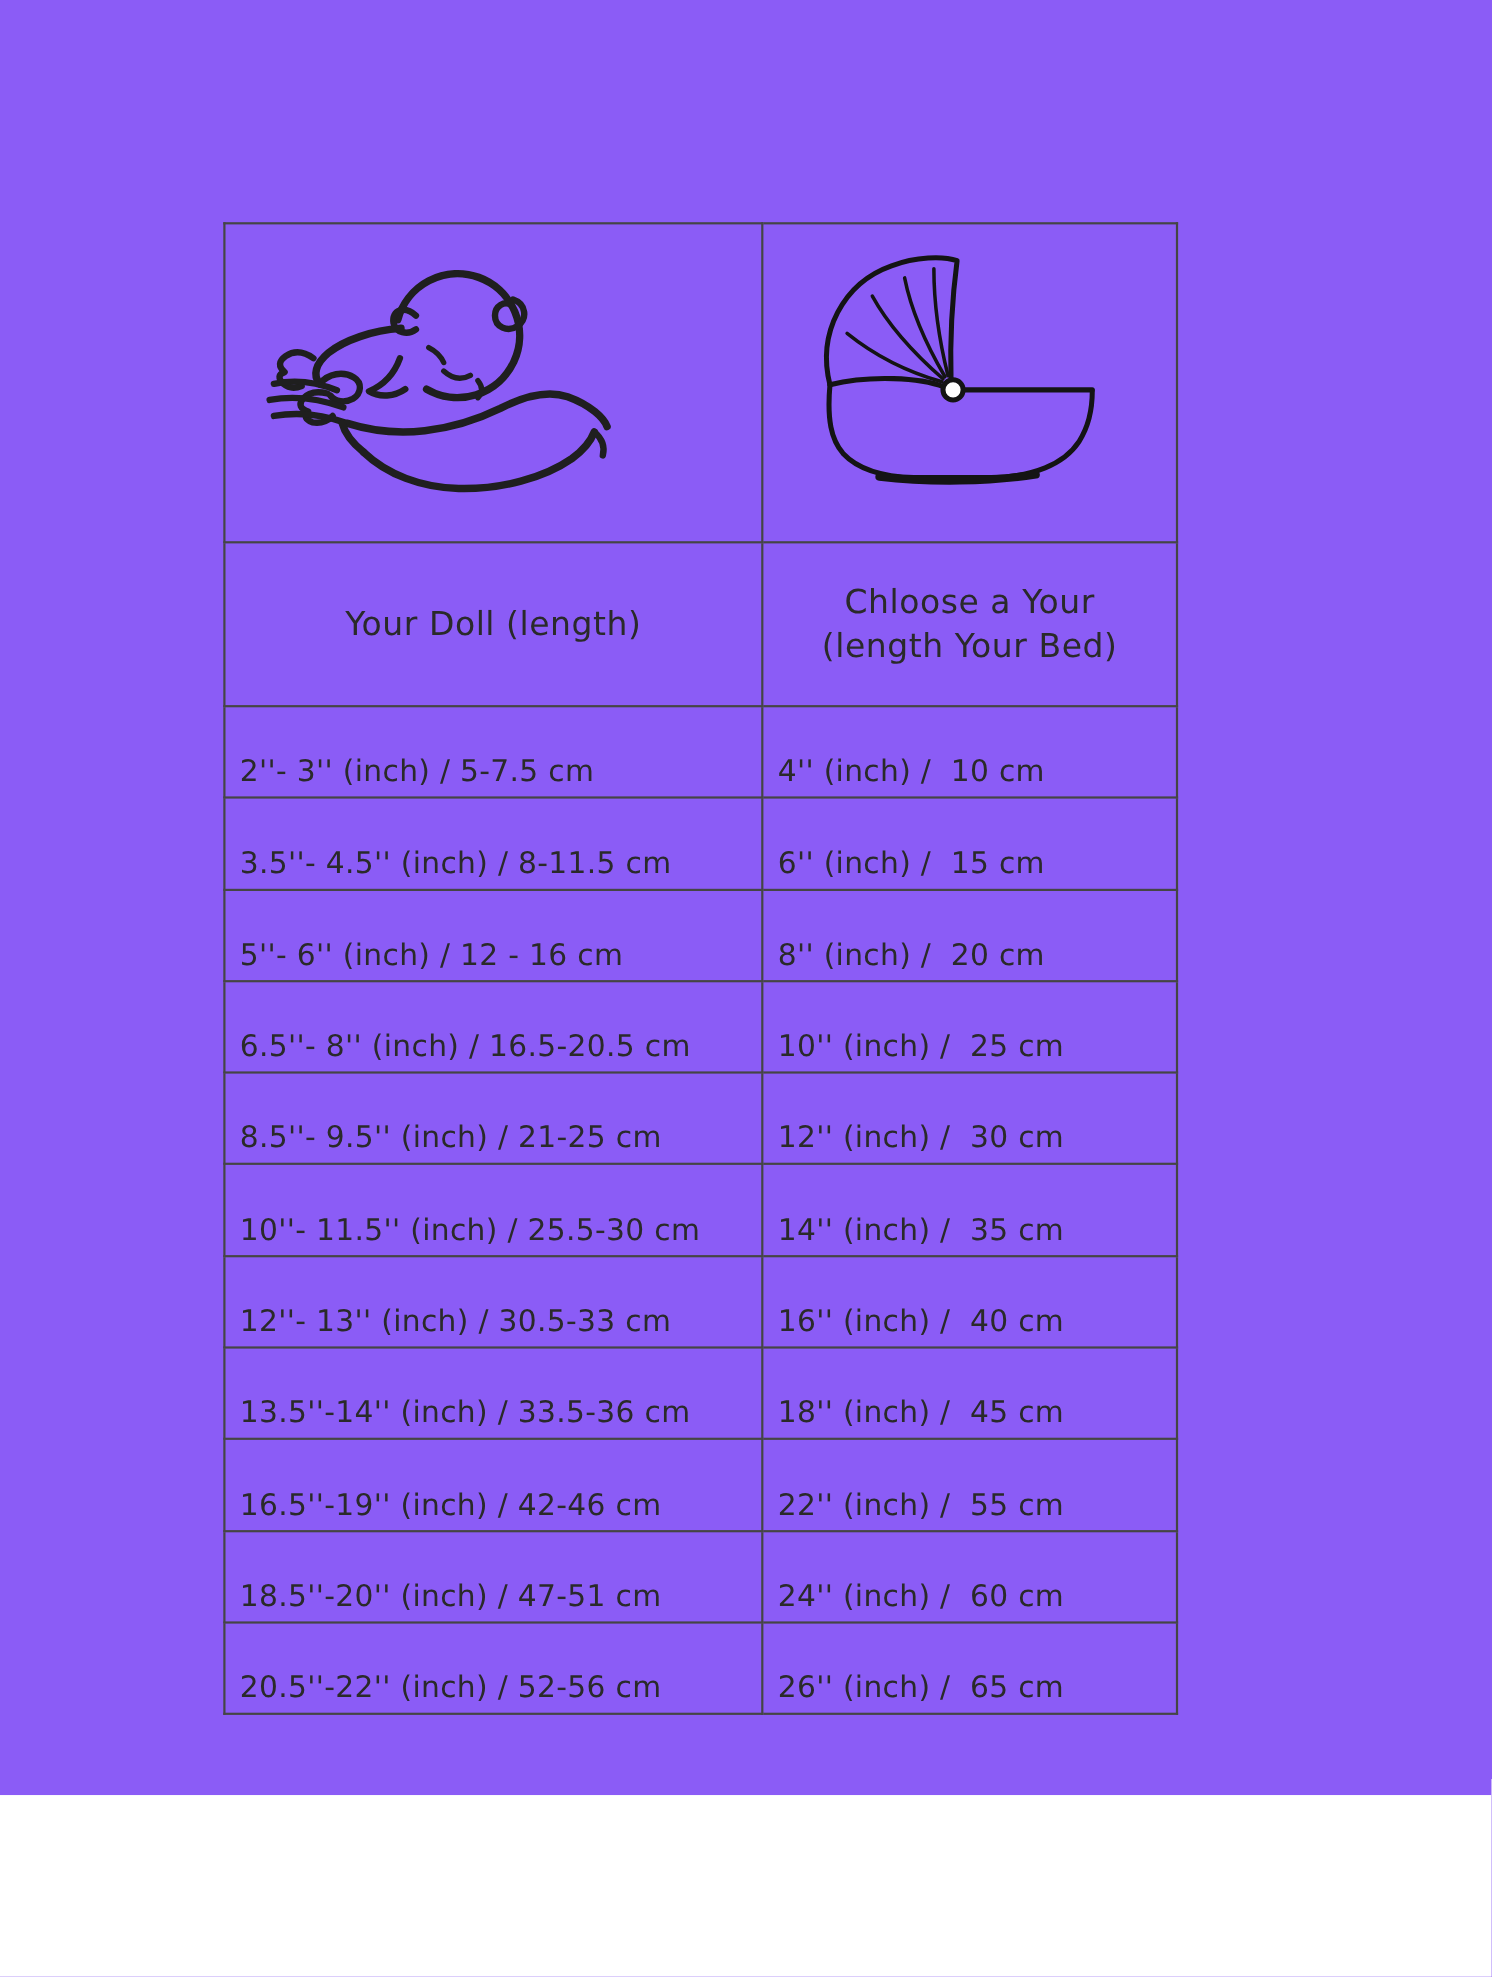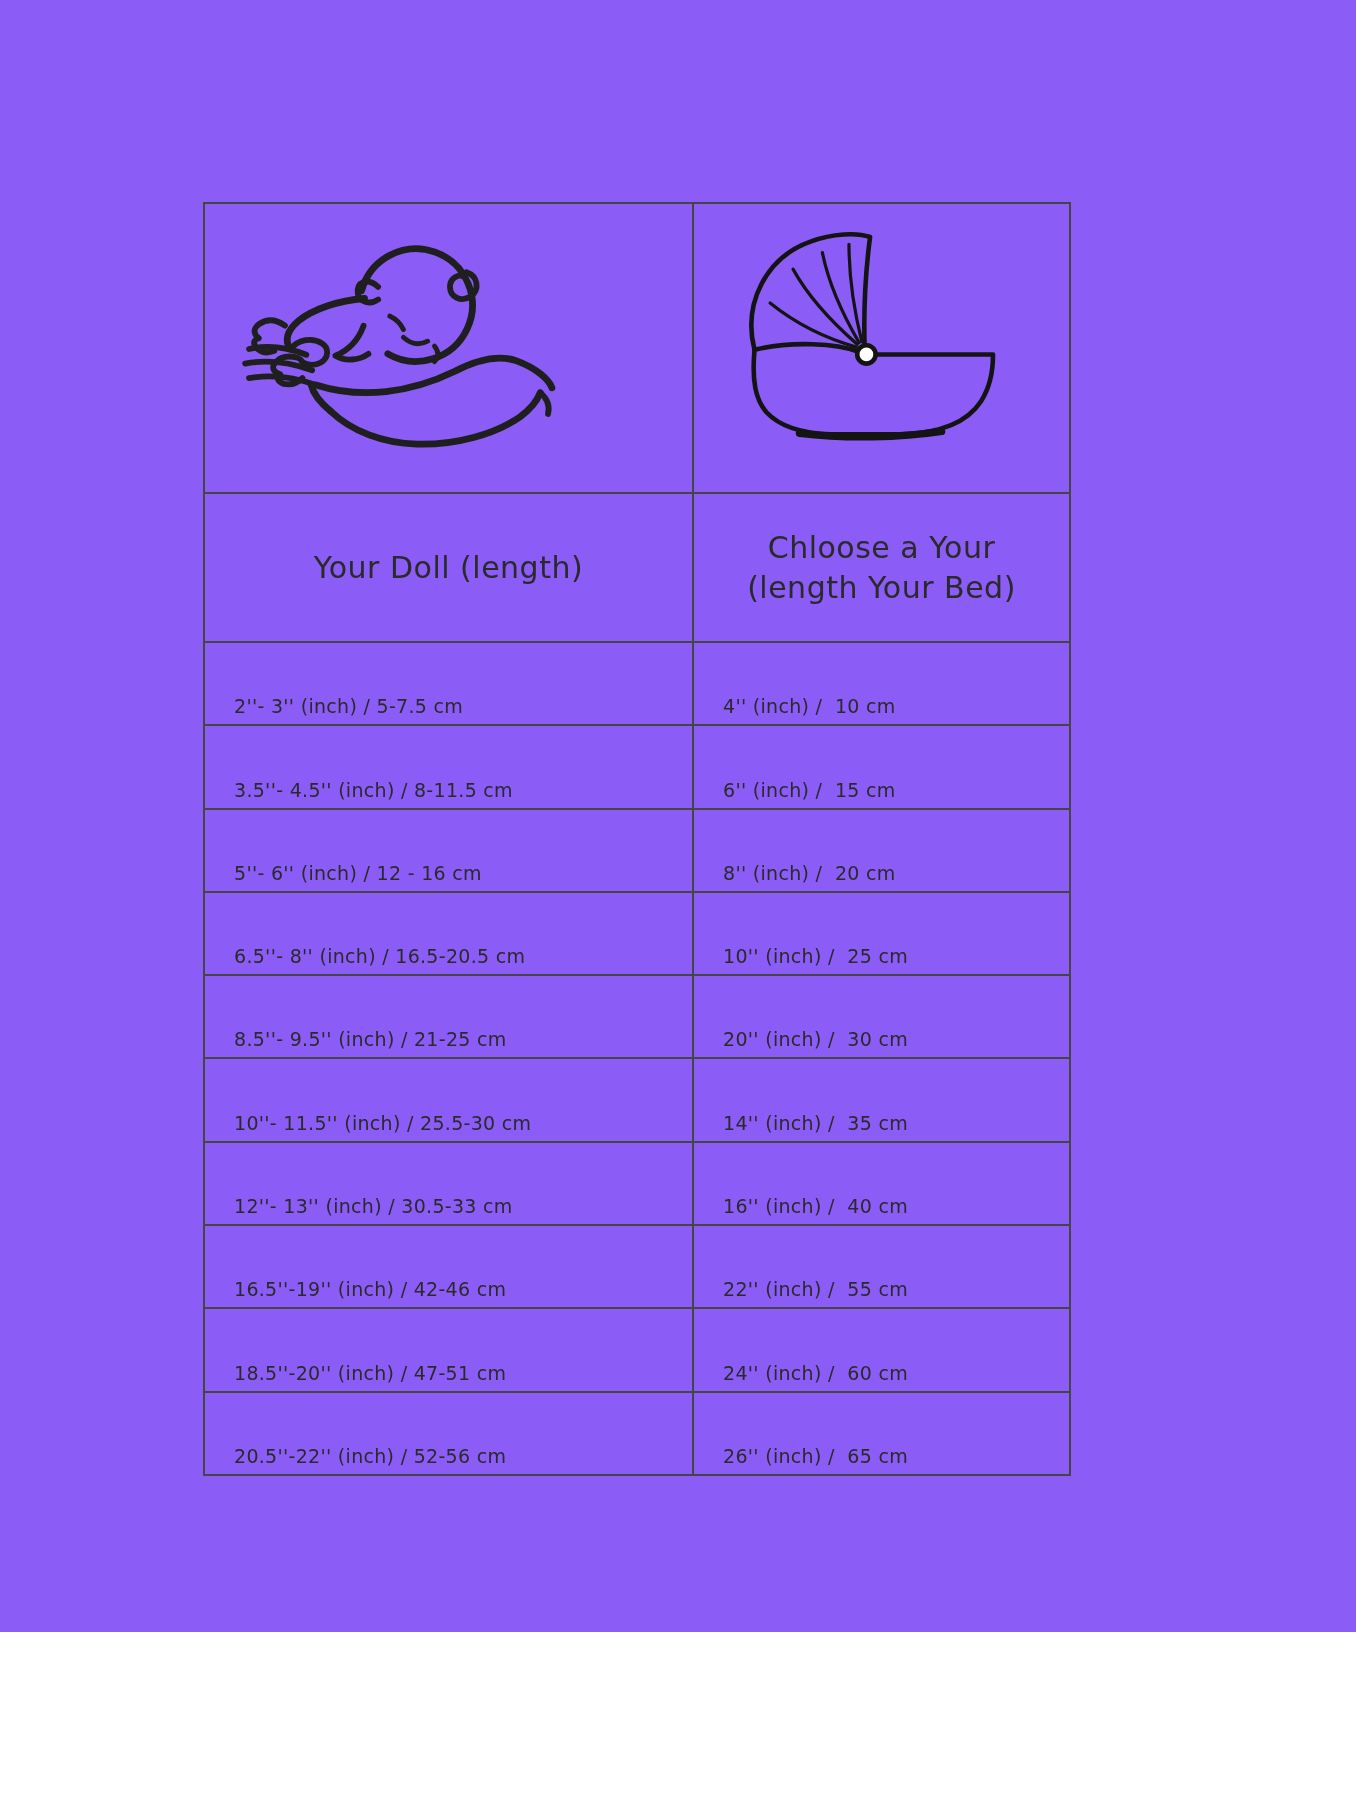--- a/index.html
+++ b/index.html
@@ -30,22 +30,22 @@
     height: 145px;
     text-align: center;
     vertical-align: middle;
     font-size: 30px;
     line-height: 40px;
     letter-spacing: 0.5px;
   }
   tr.data-row td {
     height: 74.3px;
     vertical-align: bottom;
-    padding: 0 0 7px 29px;
-    font-size: 19px;
+    padding: 0 0 7px 13px;
+    font-size: 27px;
     letter-spacing: 0.3px;
     white-space: pre-wrap; 
   }
   svg.lineart { display: block; margin: 0 auto; }
 </style>
 </head>
 <body>
 
 <div class="sheet">
   <table class="size-chart">
@@ -133,29 +133,33 @@
     <tr class="data-row">
       <td><span>5''- 6'' (inch) / 12 - 16 cm</span></td>
       <td><span>8'' (inch) /  20 cm</span></td>
     </tr>
     <tr class="data-row">
       <td><span>6.5''- 8'' (inch) / 16.5-20.5 cm</span></td>
       <td><span>10'' (inch) /  25 cm</span></td>
     </tr>
     <tr class="data-row">
       <td><span>8.5''- 9.5'' (inch) / 21-25 cm</span></td>
-      <td><span>20'' (inch) /  30 cm</span></td>
+      <td><span>12'' (inch) /  30 cm</span></td>
     </tr>
     <tr class="data-row">
       <td><span>10''- 11.5'' (inch) / 25.5-30 cm</span></td>
       <td><span>14'' (inch) /  35 cm</span></td>
     </tr>
     <tr class="data-row">
       <td><span>12''- 13'' (inch) / 30.5-33 cm</span></td>
       <td><span>16'' (inch) /  40 cm</span></td>
+    </tr>
+    <tr class="data-row">
+      <td><span>13.5''-14'' (inch) / 33.5-36 cm</span></td>
+      <td><span>18'' (inch) /  45 cm</span></td>
     </tr>
     <tr class="data-row">
       <td><span>16.5''-19'' (inch) / 42-46 cm</span></td>
       <td><span>22'' (inch) /  55 cm</span></td>
     </tr>
     <tr class="data-row">
       <td><span>18.5''-20'' (inch) / 47-51 cm</span></td>
       <td><span>24'' (inch) /  60 cm</span></td>
     </tr>
     <tr class="data-row">

